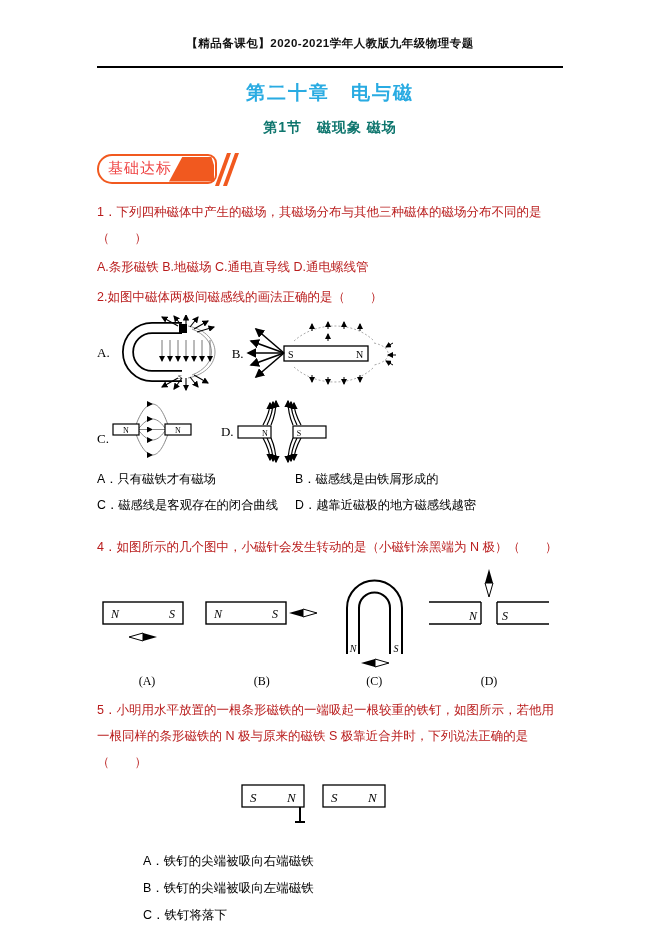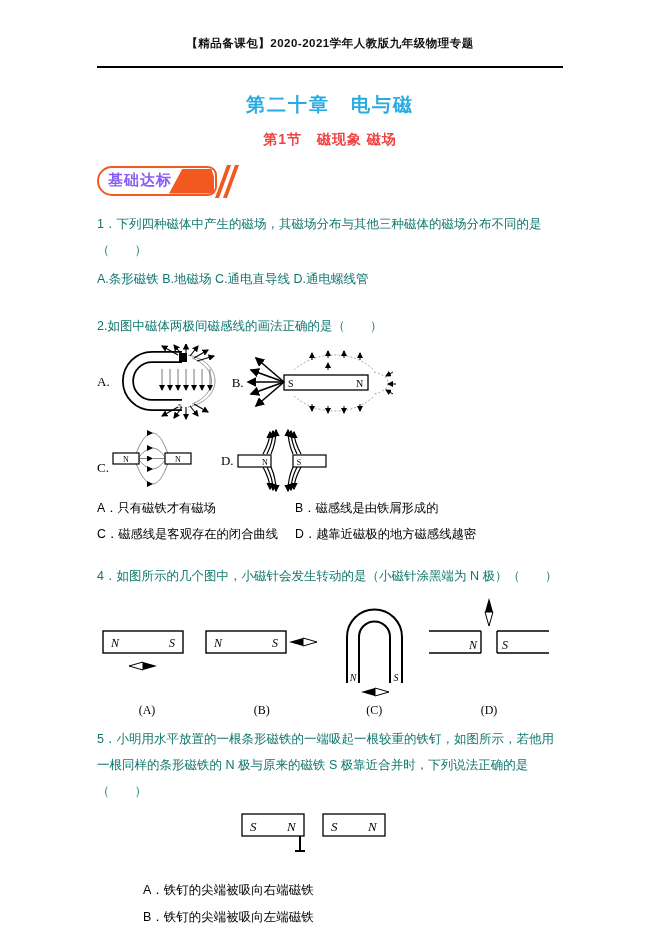--- a/index.html
+++ b/index.html
@@ -7,48 +7,48 @@
   .page {
     position:relative; width:661px; height:935px; margin:0 auto;
     background:#ffffff; color:#000; overflow:hidden;
   }
   .content { padding:36px 98px 0 97px; }
   .doc-header {
     text-align:center; font-size:11.5px; font-weight:bold; color:#111;
     padding-bottom:15px; border-bottom:2px solid #000; letter-spacing:0.5px;
   }
   .chapter-title {
-    margin-top:24px; text-align:center; color:#29ABE2; font-weight:bold;
+    margin-top:12px; text-align:center; color:#29ABE2; font-weight:bold;
     font-size:19px; letter-spacing:2px;
   }
   .section-title {
-    margin-top:13px; text-align:center; color:#ef4444; font-weight:bold;
+    margin-top:13px; text-align:center; color:#0f766e; font-weight:bold;
     font-size:14px; letter-spacing:1px;
   }
   
   .banner { position:relative; margin-top:17px; height:33px; width:160px; }
   .banner-box {
     position:absolute; left:0; top:0; width:120px; height:30px;
     border:2.5px solid #F1591F; border-radius:15px 9px 9px 15px; background:#fff;
   }
   .banner-wedge {
     position:absolute; left:72px; top:2.5px; width:45px; height:25px;
     background:#F1591F; clip-path:polygon(30% 0, 94% 0, 100% 35%, 100% 100%, 0 100%);
   }
   .banner-stripe { position:absolute; top:-1px; width:4px; height:33px; background:#F1591F; transform:skewX(-20deg); }
   .stripe1 { left:124px; } .stripe2 { left:132px; }
   .banner-label {
-    position:absolute; left:11px; top:5px; font-size:15px; font-weight:bold;
-    color:#8b5cf6; letter-spacing:1px;
+    position:absolute; left:11px; top:5px; font-size:15px; font-weight:normal;
+    color:#ef4444; letter-spacing:1px;
   }
   
-  .tline { font-size:12.5px; line-height:26px; color:#0f766e; }
+  .tline { font-size:12.5px; line-height:26px; color:#b91c1c; }
   .q1t { margin-top:12px; }
   .q1o { margin-top:3px; }
-  .q2t { margin-top:21px; }
+  .q2t { margin-top:4px; }
   .q3t { margin-top:4px; }
   .q4t { margin-top:16px; }
   .q5t { margin-top:8px; }
   .optgrid { display:grid; grid-template-columns:198px 1fr; font-size:12.3px; line-height:26px; }
   .opt-line { font-size:12.5px; line-height:27px;margin-left:46px; }
   
   .figrow { display:flex; align-items:flex-start; margin-top:5px; }
   .figpair { display:flex; align-items:center; }
   .figlabel { font-family:"Liberation Serif",serif; font-size:13px; margin-right:2px; }
   .r1b { margin-left:8px; }

